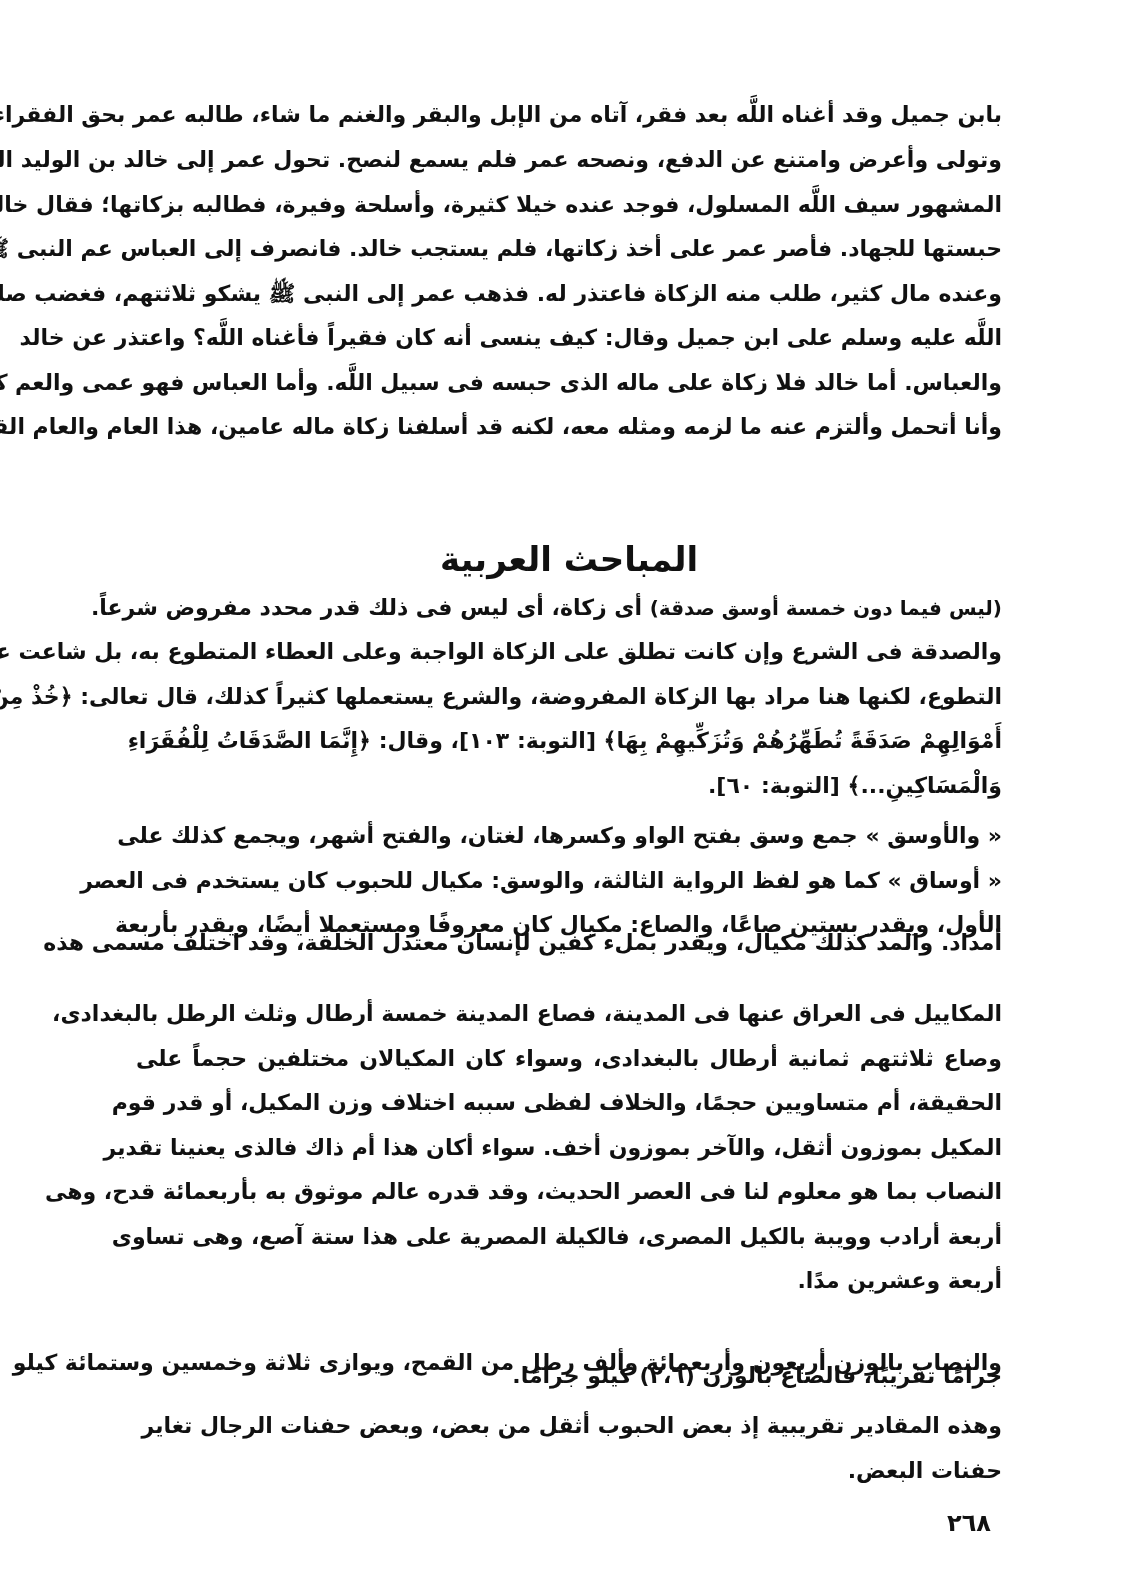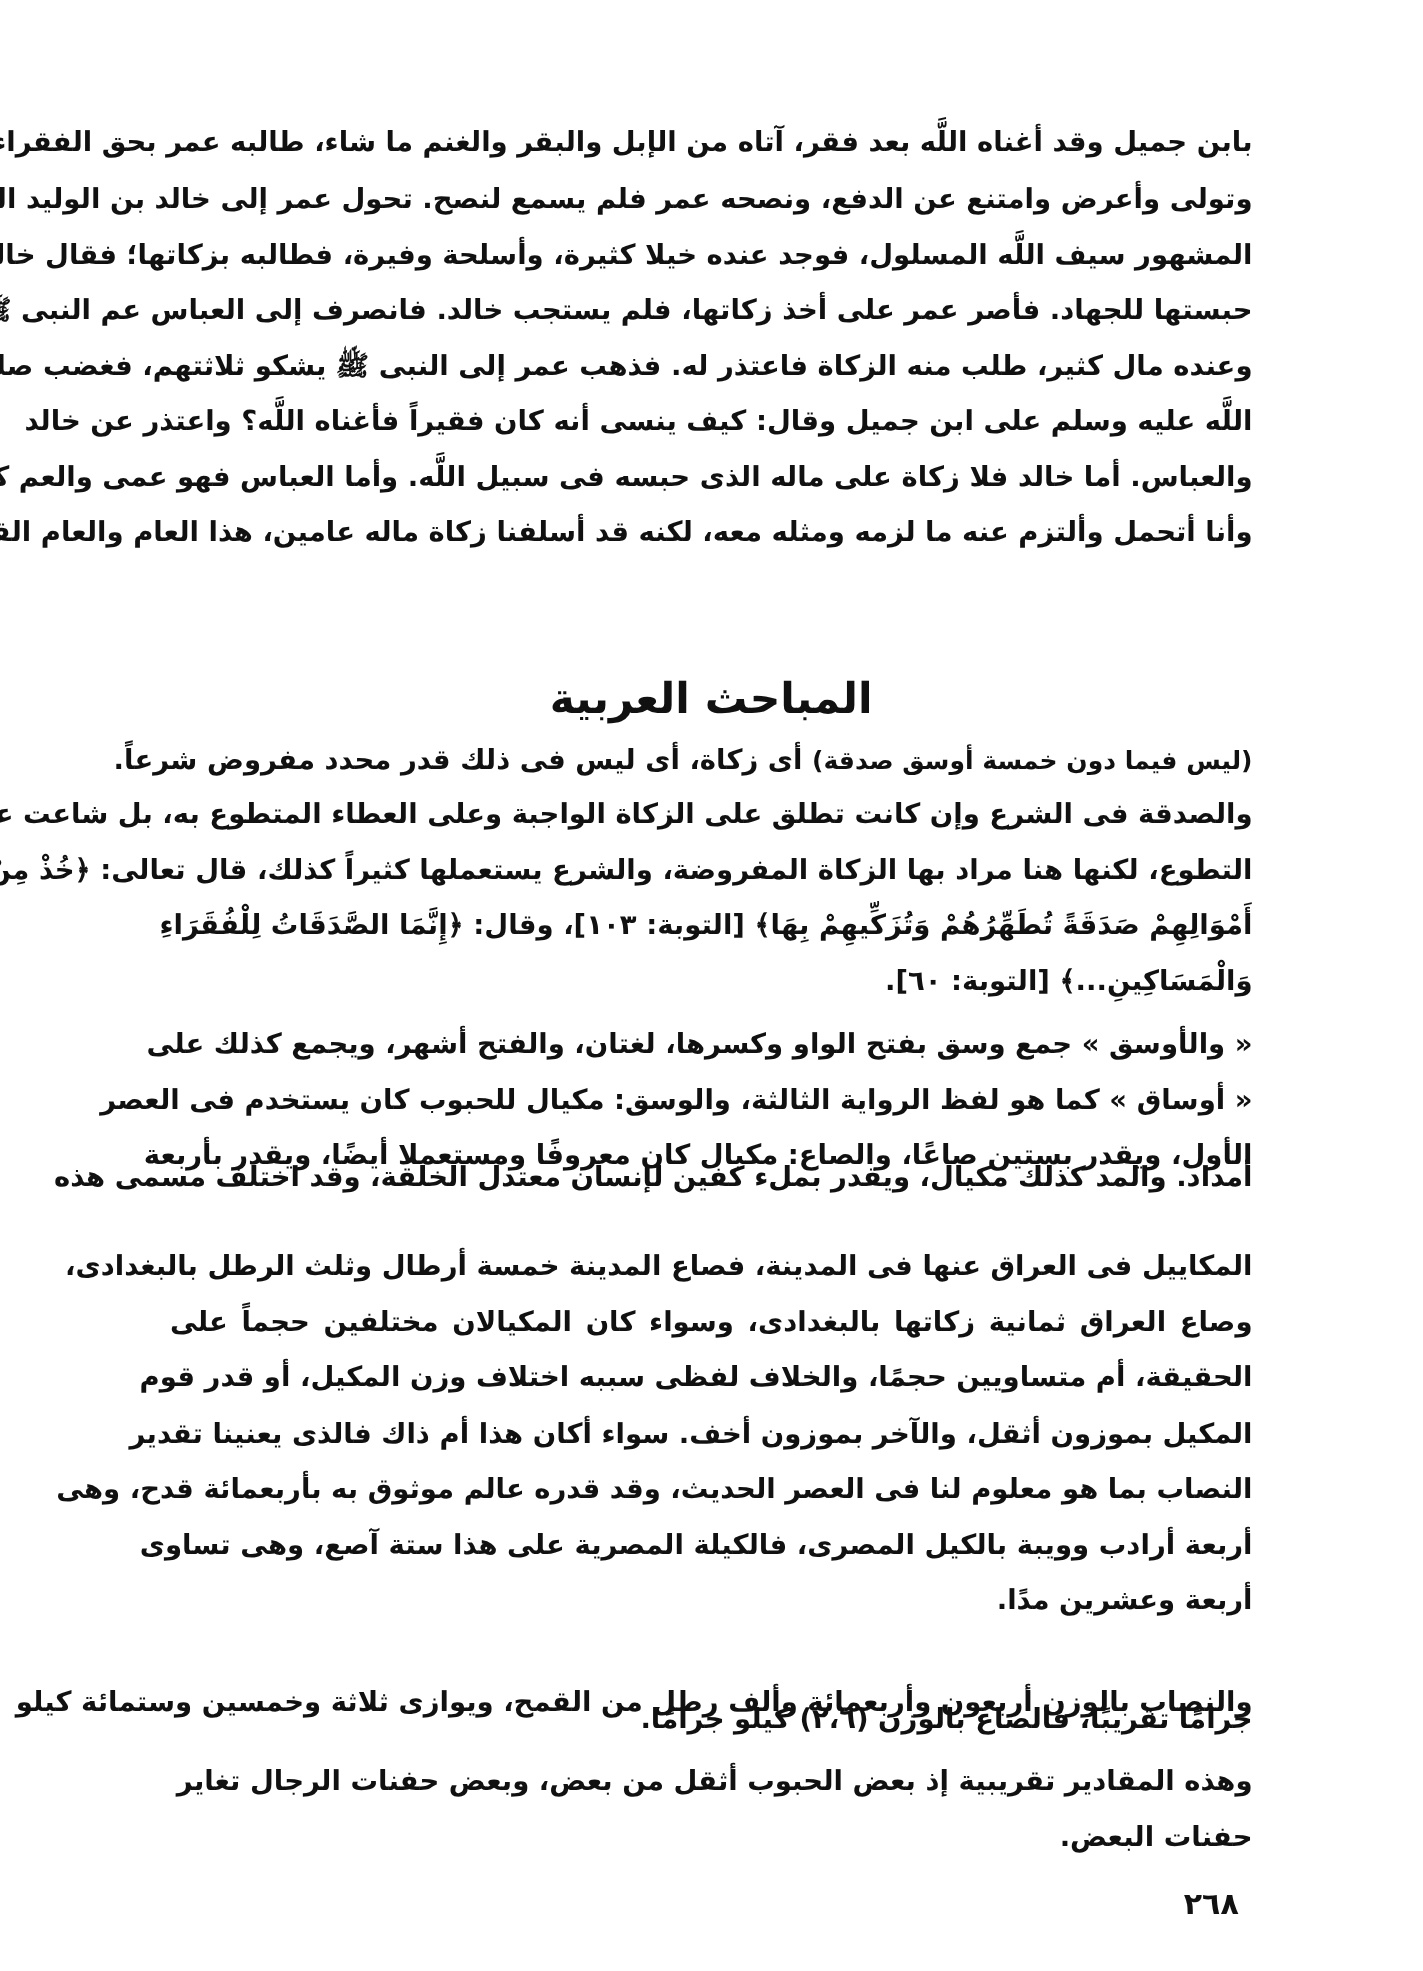--- a/index.html
+++ b/index.html
@@ -58,21 +58,21 @@
     <div class="line" style="top:726px">أَمْوَالِهِمْ صَدَقَةً تُطَهِّرُهُمْ وَتُزَكِّيهِمْ بِهَا﴾ [التوبة: ١٠٣]، وقال: ﴿إِنَّمَا الصَّدَقَاتُ لِلْفُقَرَاءِ</div>
     <div class="line last" style="top:771px">وَالْمَسَاكِينِ...﴾ [التوبة: ٦٠].</div>
   </div>
 
   <div>
     <div class="line indent full" style="top:821px">« والأوسق » جمع وسق بفتح الواو وكسرها، لغتان، والفتح أشهر، ويجمع كذلك على</div>
     <div class="line" style="top:866px">« أوساق » كما هو لفظ الرواية الثالثة، والوسق: مكيال للحبوب كان يستخدم فى العصر</div>
     <div class="line" style="top:910px">الأول، ويقدر بستين صاعًا، والصاع: مكيال كان معروفًا ومستعملا أيضًا، ويقدر بأربعة</div>
     <div class="line" style="top:928px">أمداد. والمد كذلك مكيال، ويقدر بملء كفين لإنسان معتدل الخلقة، وقد اختلف مسمى هذه</div>
     <div class="line" style="top:999px">المكاييل فى العراق عنها فى المدينة، فصاع المدينة خمسة أرطال وثلث الرطل بالبغدادى،</div>
-    <div class="line" style="top:1044px">وصاع العراق ثمانية زكاتها بالبغدادى، وسواء كان المكيالان مختلفين حجماً على</div>
+    <div class="line" style="top:1044px">وصاع ثلاثتهم ثمانية أرطال بالبغدادى، وسواء كان المكيالان مختلفين حجماً على</div>
     <div class="line" style="top:1088px">الحقيقة، أم متساويين حجمًا، والخلاف لفظى سببه اختلاف وزن المكيل، أو قدر قوم</div>
     <div class="line" style="top:1133px">المكيل بموزون أثقل، والآخر بموزون أخف. سواء أكان هذا أم ذاك فالذى يعنينا تقدير</div>
     <div class="line" style="top:1177px">النصاب بما هو معلوم لنا فى العصر الحديث، وقد قدره عالم موثوق به بأربعمائة قدح، وهى</div>
     <div class="line" style="top:1222px">أربعة أرادب وويبة بالكيل المصرى، فالكيلة المصرية على هذا ستة آصع، وهى تساوى</div>
     <div class="line last" style="top:1266px">أربعة وعشرين مدًا.</div>
   </div>
 
   <div>
     <div class="line indent full" style="top:1348px">والنصاب بالوزن أربعون وأربعمائة وألف رطل من القمح، ويوازى ثلاثة وخمسين وستمائة كيلو</div>
     <div class="line last" style="top:1361px">جرامًا تقريبًا، فالصاع بالوزن (٢،٦) كيلو جرامًا.</div>

